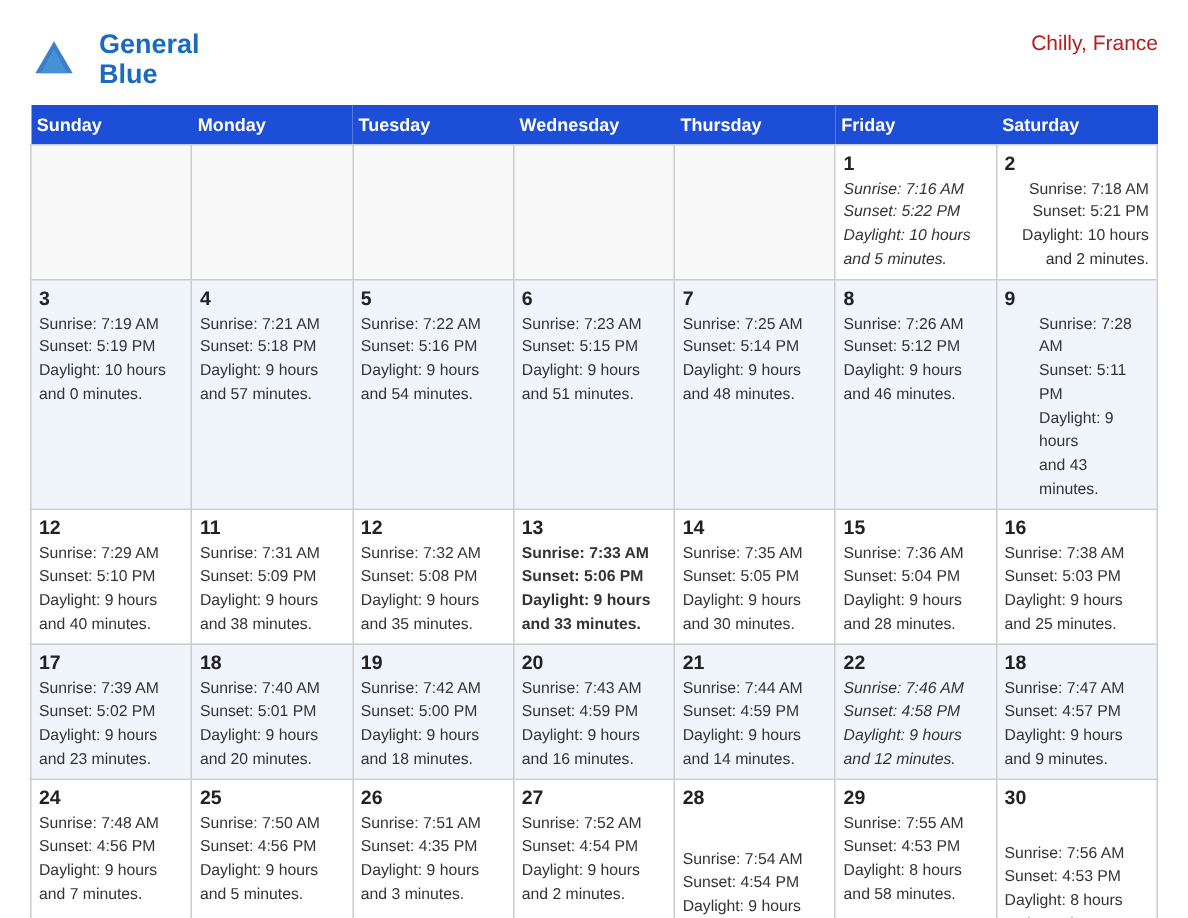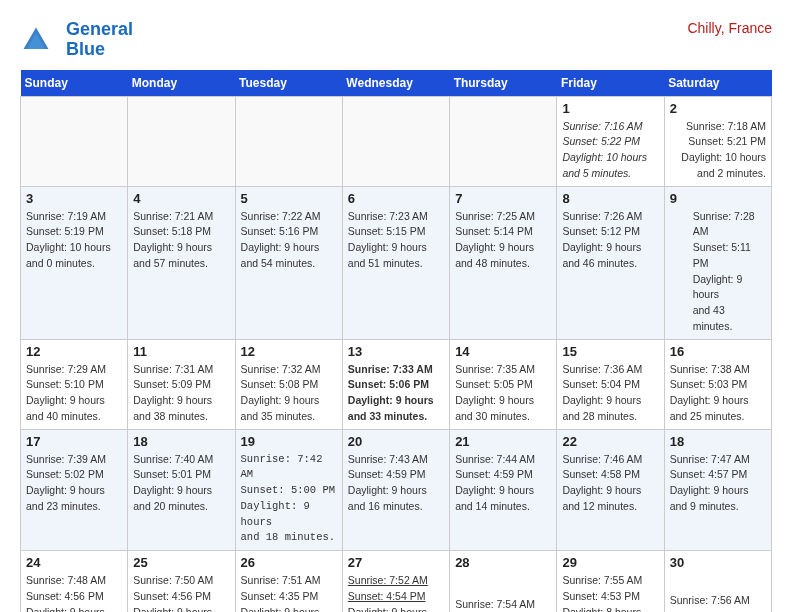--- a/index.html
+++ b/index.html
@@ -243,42 +243,42 @@
         </td>
         <td>
           <div class="day-num">18</div>
           <div class="day-info" style="white-space: pre-line;">Sunrise: 7:40 AM
 Sunset: 5:01 PM
 Daylight: 9 hours
 and 20 minutes.</div>
         </td>
         <td>
           <div class="day-num">19</div>
-          <div class="day-info" style="white-space: pre-line; font-family: Liberation Mono, monospace;">Sunrise: 7:42 AM
+          <div class="day-info" style="white-space: pre-line;">Sunrise: 7:42 AM
 Sunset: 5:00 PM
 Daylight: 9 hours
 and 18 minutes.</div>
         </td>
         <td>
           <div class="day-num">20</div>
           <div class="day-info" style="white-space: pre-line;">Sunrise: 7:43 AM
 Sunset: 4:59 PM
 Daylight: 9 hours
 and 16 minutes.</div>
         </td>
         <td>
           <div class="day-num">21</div>
           <div class="day-info" style="white-space: pre-line;">Sunrise: 7:44 AM
 Sunset: 4:59 PM
 Daylight: 9 hours
 and 14 minutes.</div>
         </td>
         <td>
           <div class="day-num">22</div>
-          <div class="day-info" style="white-space: pre-line;">Sunrise: 7:46 AM
+          <div class="day-info" style="white-space: pre-line; font-style: italic;">Sunrise: 7:46 AM
 Sunset: 4:58 PM
 Daylight: 9 hours
 and 12 minutes.</div>
         </td>
         <td>
           <div class="day-num">18</div>
           <div class="day-info" style="white-space: pre-line;">Sunrise: 7:47 AM
 Sunset: 4:57 PM
 Daylight: 9 hours
 and 9 minutes.</div>
@@ -301,21 +301,21 @@
         </td>
         <td>
           <div class="day-num">26</div>
           <div class="day-info" style="white-space: pre-line;">Sunrise: 7:51 AM
 Sunset: 4:35 PM
 Daylight: 9 hours
 and 3 minutes.</div>
         </td>
         <td>
           <div class="day-num">27</div>
-          <div class="day-info" style="white-space: pre-line; text-decoration: underline;">Sunrise: 7:52 AM
+          <div class="day-info" style="white-space: pre-line;">Sunrise: 7:52 AM
 Sunset: 4:54 PM
 Daylight: 9 hours
 and 2 minutes.</div>
         </td>
         <td>
           <div class="day-num">28</div>
           <div class="day-info" style="white-space: pre-line; margin-top: 27px;">Sunrise: 7:54 AM
 Sunset: 4:54 PM
 Daylight: 9 hours
 and 0 minutes.</div>

